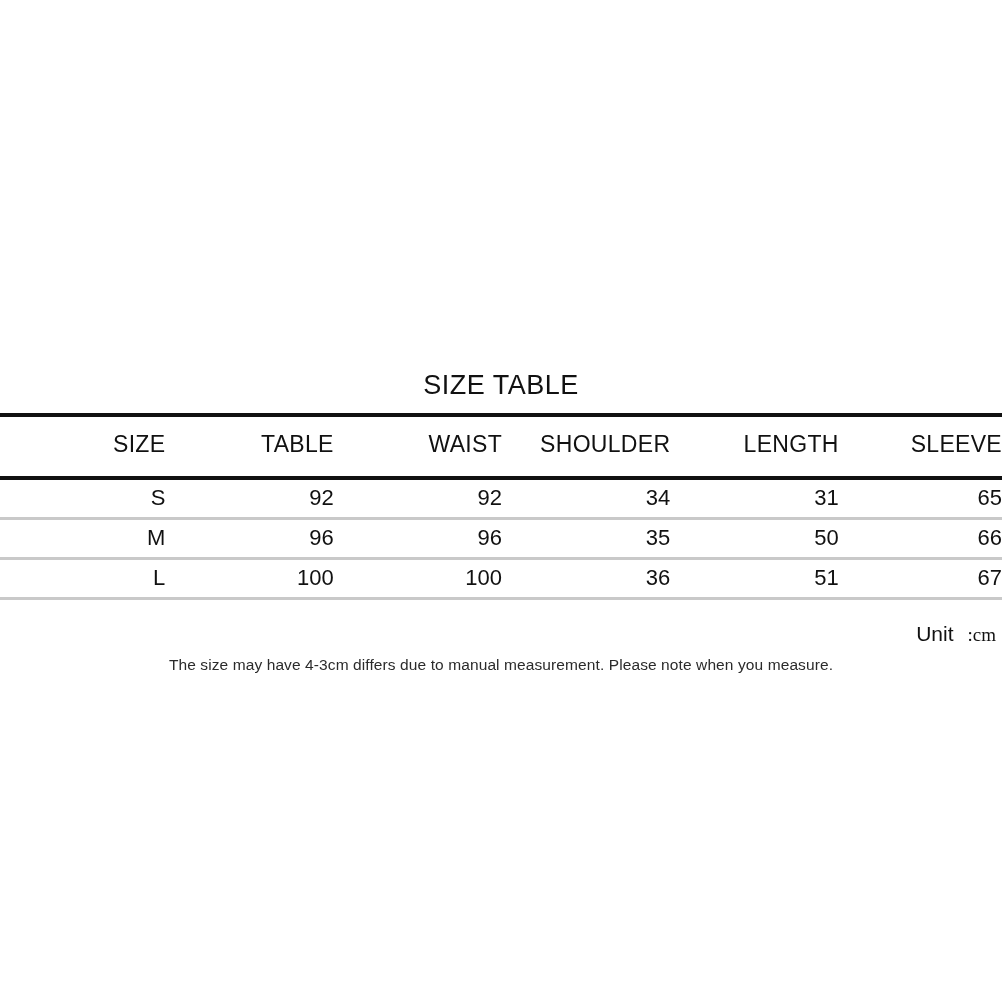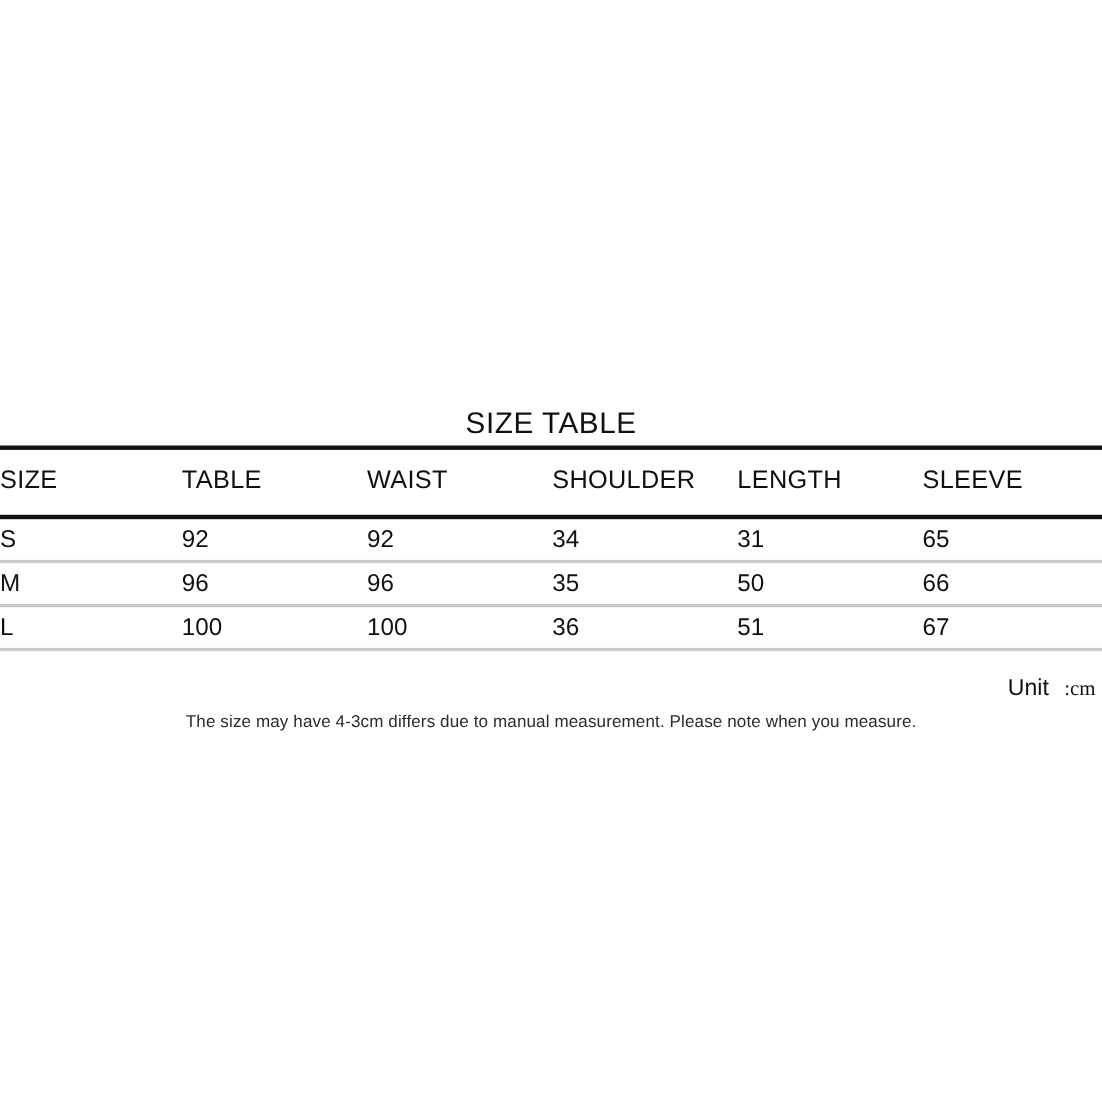--- a/index.html
+++ b/index.html
@@ -24,40 +24,40 @@
     left: 0;
     top: 370px;
     width: 1002px;
   }
   .table-title {
     text-align: center;
     font-size: 27px;
     letter-spacing: 0.5px;
     color: #111111;
     font-weight: 400;
-    padding-bottom: 4px;
+    padding-bottom: 12px;
   }
   .rule-thick {
     height: 4px;
     background: #111111;
     width: 100%;
   }
   .rule-thin {
     height: 3px;
     background: #c9c9c9;
     width: 100%;
   }
   table.size-table {
     width: 100%;
     border-collapse: collapse;
     table-layout: fixed;
   }
   table.size-table th,
   table.size-table td {
-    text-align: left;
+    text-align: right;
     font-weight: 400;
     color: #111111;
   }
   table.size-table thead th {
     font-size: 23px;
     padding: 14px 0 18px 0;
     letter-spacing: 0.3px;
   }
   table.size-table tbody td {
     font-size: 22px;

